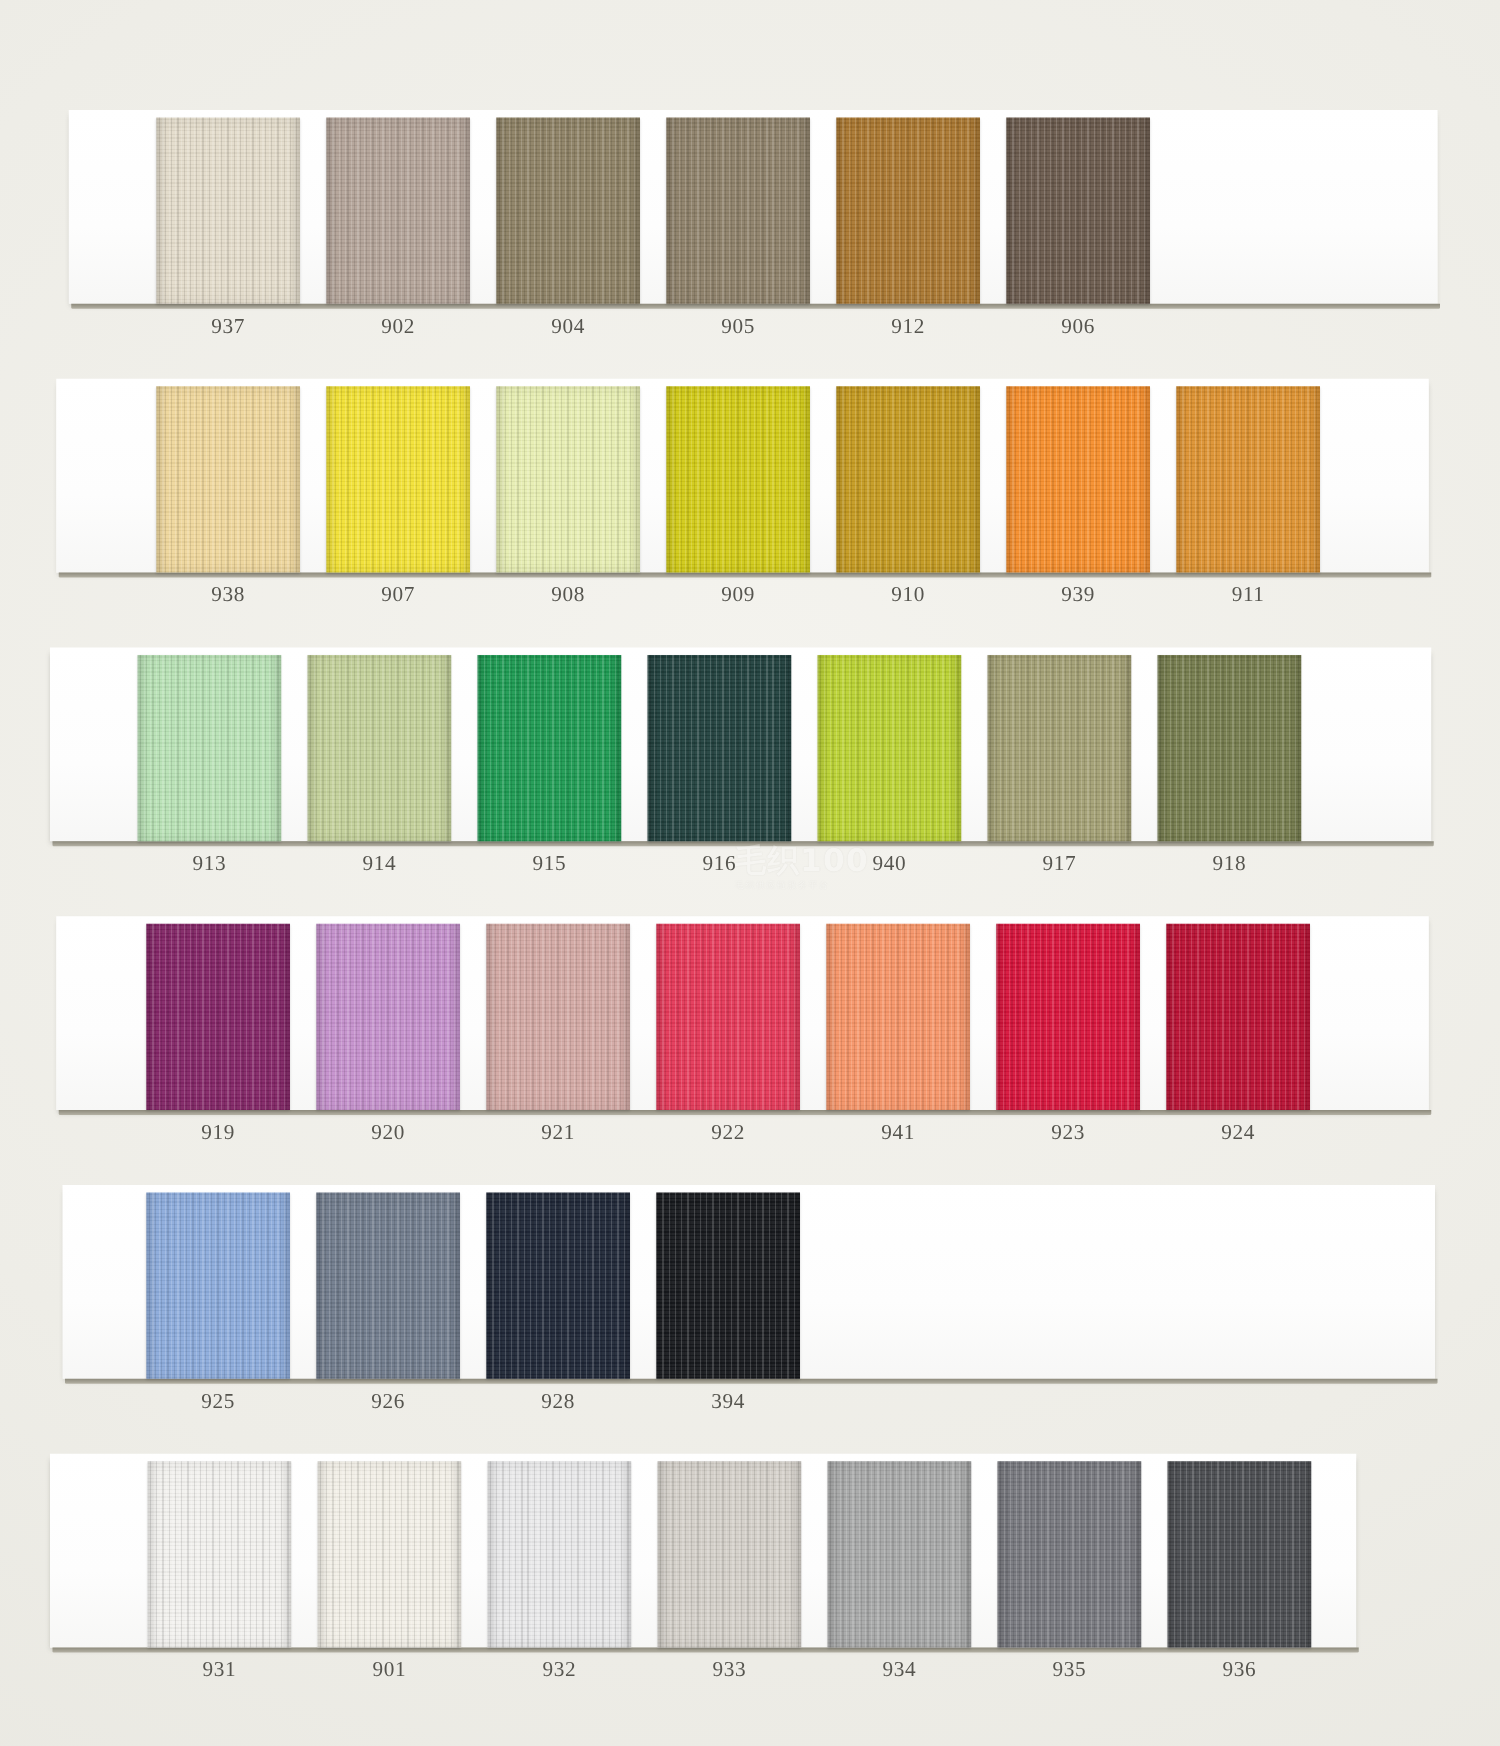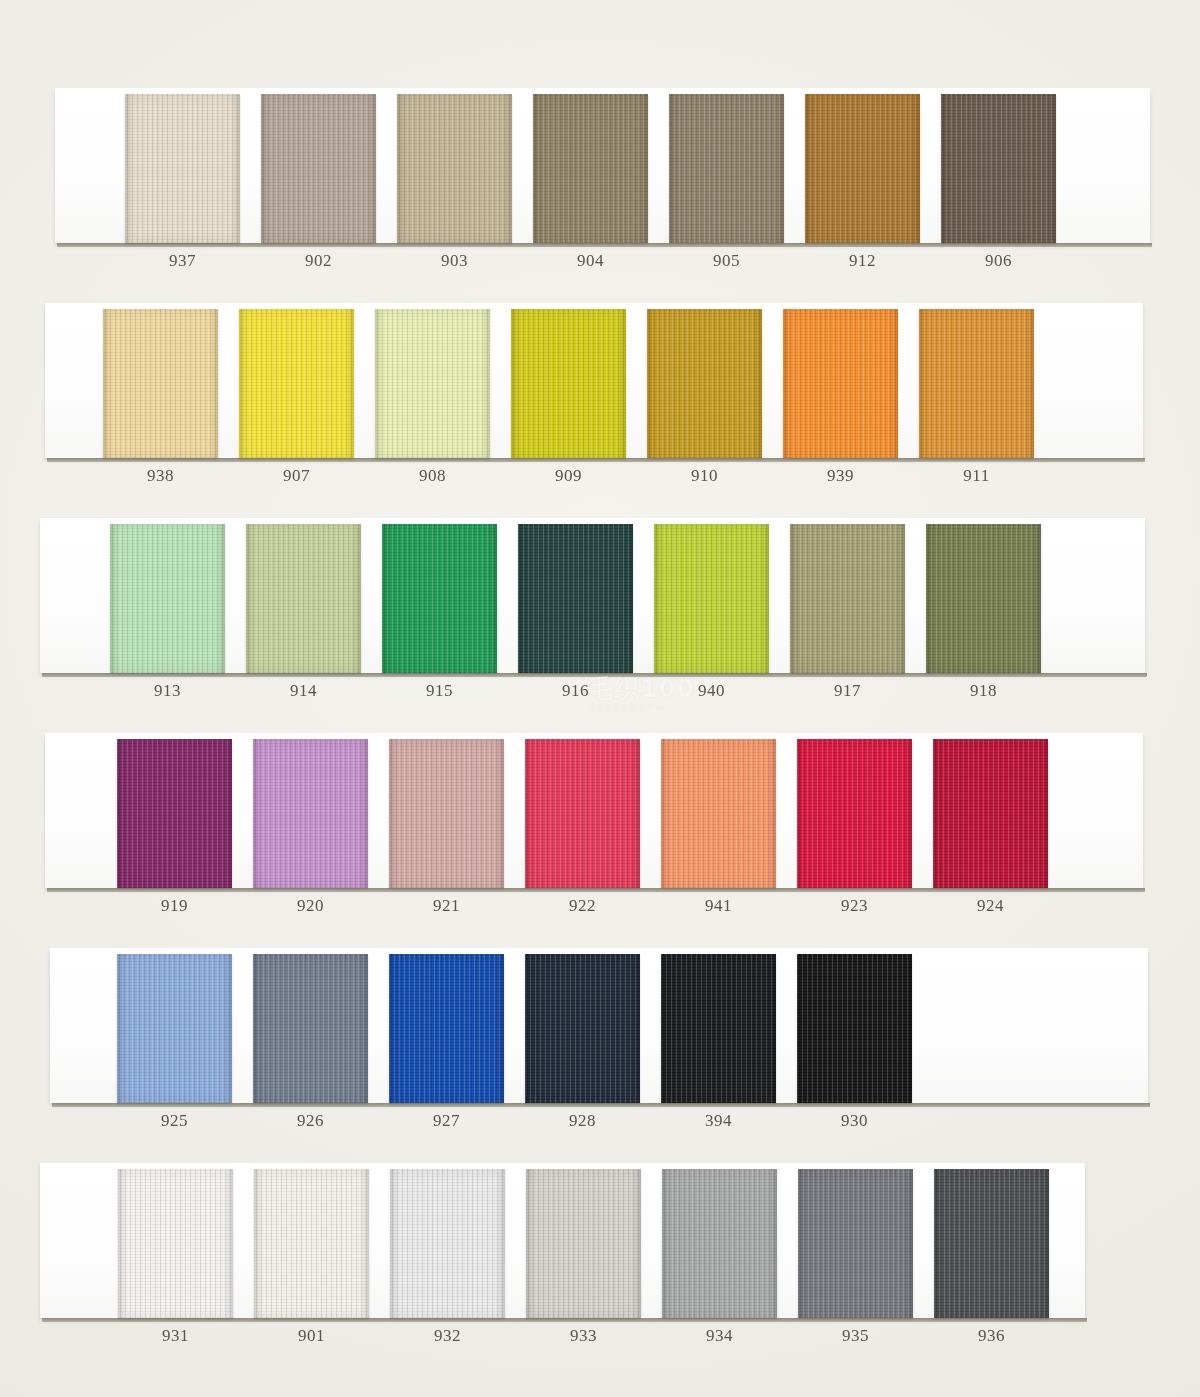--- a/index.html
+++ b/index.html
@@ -161,44 +161,40 @@
       <div class="swatches" style="left: 125px; width: 952px;">
         <div class="swatch-cell">
           <div class="swatch" title="937" style="background-color: rgb(228, 220, 203); width: 115px;"></div>
           <div class="swatch-label">937</div>
         </div>
         <div class="swatch-cell">
           <div class="swatch" title="902" style="background-color: rgb(179, 163, 152); width: 115px;"></div>
           <div class="swatch-label">902</div>
         </div>
         <div class="swatch-cell">
-          <div class="swatch" title="903" style="background-color: rgb(194, 180, 148); width: 115px;"></div>
-          <div class="swatch-label">903</div>
-        </div>
-        <div class="swatch-cell">
           <div class="swatch" title="904" style="background-color: rgb(141, 129, 100); width: 115px;"></div>
           <div class="swatch-label">904</div>
         </div>
         <div class="swatch-cell">
           <div class="swatch" title="905" style="background-color: rgb(141, 128, 104); width: 115px;"></div>
           <div class="swatch-label">905</div>
         </div>
         <div class="swatch-cell">
           <div class="swatch" title="912" style="background-color: rgb(170, 119, 48); width: 115px;"></div>
           <div class="swatch-label">912</div>
         </div>
         <div class="swatch-cell">
           <div class="swatch" title="906" style="background-color: rgb(106, 90, 76); width: 115px;"></div>
           <div class="swatch-label">906</div>
         </div>
       </div>
     </div>
     <div class="card-row" style="top: 303px;">
       <div class="card" style="left: 45px; width: 1098px;"></div>
-      <div class="swatches" style="left: 103px; width: 952px;">
+      <div class="swatches" style="left: 125px; width: 952px;">
         <div class="swatch-cell">
           <div class="swatch" title="938" style="background-color: rgb(239, 215, 156); width: 115px;"></div>
           <div class="swatch-label">938</div>
         </div>
         <div class="swatch-cell">
           <div class="swatch" title="907" style="background-color: rgb(242, 226, 53); width: 115px;"></div>
           <div class="swatch-label">907</div>
         </div>
         <div class="swatch-cell">
           <div class="swatch" title="908" style="background-color: rgb(231, 238, 178); width: 115px;"></div>
@@ -293,34 +289,26 @@
       <div class="swatches" style="left: 117px; width: 952px;">
         <div class="swatch-cell">
           <div class="swatch" title="925" style="background-color: rgb(140, 171, 219); width: 115px;"></div>
           <div class="swatch-label">925</div>
         </div>
         <div class="swatch-cell">
           <div class="swatch" title="926" style="background-color: rgb(112, 123, 140); width: 115px;"></div>
           <div class="swatch-label">926</div>
         </div>
         <div class="swatch-cell">
-          <div class="swatch" title="927" style="background-color: rgb(17, 73, 173); width: 115px;"></div>
-          <div class="swatch-label">927</div>
-        </div>
-        <div class="swatch-cell">
           <div class="swatch" title="928" style="background-color: rgb(31, 39, 55); width: 115px;"></div>
           <div class="swatch-label">928</div>
         </div>
         <div class="swatch-cell">
           <div class="swatch" title="929" style="background-color: rgb(23, 25, 29); width: 115px;"></div>
           <div class="swatch-label">394</div>
-        </div>
-        <div class="swatch-cell">
-          <div class="swatch" title="930" style="background-color: rgb(20, 20, 20); width: 115px;"></div>
-          <div class="swatch-label">930</div>
         </div>
       </div>
     </div>
     <div class="card-row" style="top: 1163px;">
       <div class="card" style="left: 40px; width: 1045px;"></div>
       <div class="swatches" style="left: 118px; width: 952px;">
         <div class="swatch-cell">
           <div class="swatch" title="931" style="background-color: rgb(242, 241, 238); width: 115px;"></div>
           <div class="swatch-label">931</div>
         </div>

